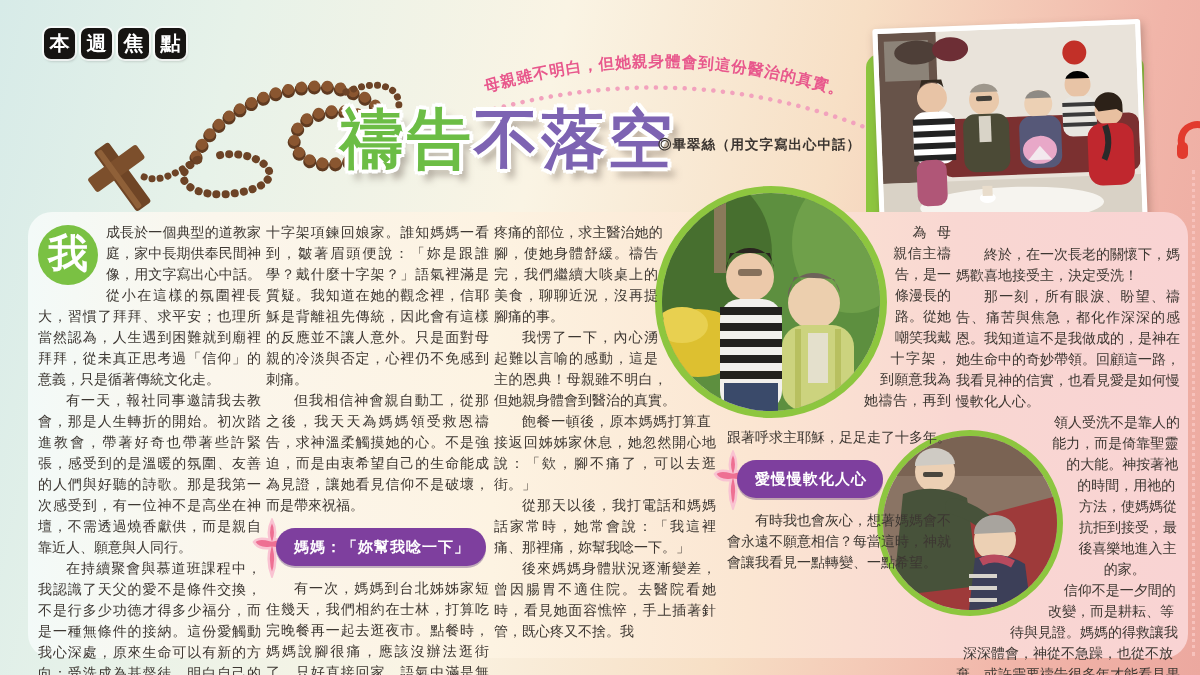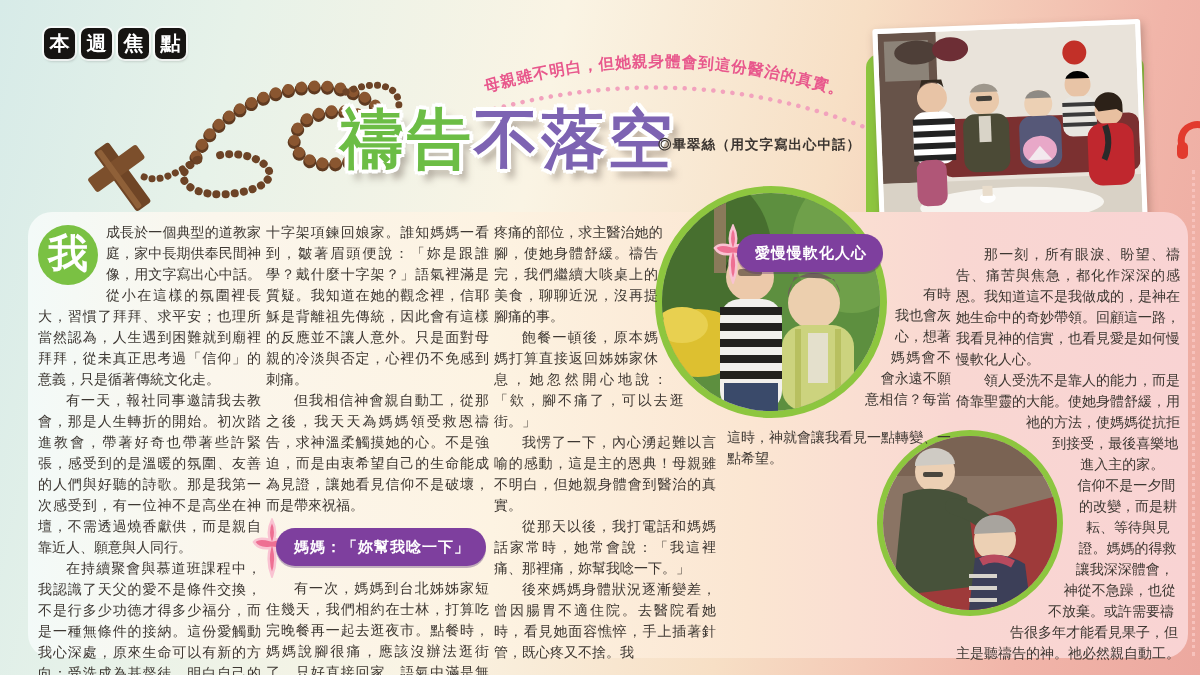--- a/index.html
+++ b/index.html
@@ -232,38 +232,40 @@
       </svg>
       <div class="pill">媽媽：「妳幫我唸一下」</div>
     </div>
     <p class="ind">有一次，媽媽到台北姊姊家短住幾天，我們相約在士林，打算吃完晚餐再一起去逛夜市。點餐時，媽媽說腳很痛，應該沒辦法逛街了，只好直接回家，語氣中滿是無奈與遺憾。</p>
 
   </div>
 
   <div class="col col3">
     <div class="sp sp3"></div>
     <p>疼痛的部位，求主醫治她的腳，使她身體舒緩。禱告完，我們繼續大啖桌上的美食，聊聊近況，沒再提腳痛的事。</p>
+    <p class="ind">我愣了一下，內心湧起難以言喻的感動，這是主的恩典！母親雖不明白，但她親身體會到醫治的真實。</p>
     <p class="ind">飽餐一頓後，原本媽媽打算直接返回姊姊家休息，她忽然開心地說：「欸，腳不痛了，可以去逛街。」</p>
-    <p class="ind">我愣了一下，內心湧起難以言喻的感動，這是主的恩典！母親雖不明白，但她親身體會到醫治的真實。</p>
     <p class="ind">從那天以後，我打電話和媽媽話家常時，她常會說：「我這裡痛、那裡痛，妳幫我唸一下。」</p>
     <p class="ind">後來媽媽身體狀況逐漸變差，曾因腸胃不適住院。去醫院看她時，看見她面容憔悴，手上插著針管，既心疼又不捨。我</p>
   </div>
 
   <div class="col col4">
     <div class="sp sp4L"></div>
     <div class="sp sp4R"></div>
+    <p class="ind">為母親信主禱告，是一條漫長的路。從她嘲笑我戴十字架，到願意我為她禱告，再到跟著呼求主耶穌，足足走了十多年。</p>
     <div class="section">
       <svg class="cross-icon" width="40" height="60" viewBox="0 0 40 60">
         <path d="M20,2 C24,10 24,16 22,22 C29,20 35,20 38,24 C35,29 29,31 22,30 C24,38 24,48 20,58 C16,48 16,38 18,30 C11,31 5,29 2,24 C5,20 11,20 18,22 C16,16 16,10 20,2 Z" fill="#ee7093" stroke="#f9c3d2" stroke-width="2.5"></path>
       </svg>
       <div class="pill">愛慢慢軟化人心</div>
     </div>
     <p class="ind">有時我也會灰心，想著媽媽會不會永遠不願意相信？每當這時，神就會讓我看見一點轉變、一點希望。</p>
   </div>
 
   <div class="col col5">
     <div class="sp sp5"></div>
+    <p class="ind">終於，在一次長老的關懷下，媽媽歡喜地接受主，決定受洗！</p>
     <p class="ind">那一刻，所有眼淚、盼望、禱告、痛苦與焦急，都化作深深的感恩。我知道這不是我做成的，是神在她生命中的奇妙帶領。回顧這一路，我看見神的信實，也看見愛是如何慢慢軟化人心。</p>
-    <p class="ind ctr">領人受洗不是靠人的能力，而是倚靠聖靈的大能。使她身體舒緩，用祂的方法，使媽媽從抗拒到接受，最後喜樂地進入主的家。</p>
+    <p class="ind ctr">領人受洗不是靠人的能力，而是倚靠聖靈的大能。神按著祂的時間，用祂的方法，使媽媽從抗拒到接受，最後喜樂地進入主的家。</p>
     <p class="ctr"><span>信仰不是一夕間的改變，而是耕耘、等待與見證。媽媽的得救讓我深深體會，神從不急躁，也從不放棄。或許需要禱告很多年才能看見果子，但主是聽禱告的神。祂必然親自動工。</span></p>
   </div>
 
 </div>
 
 </body></html>

